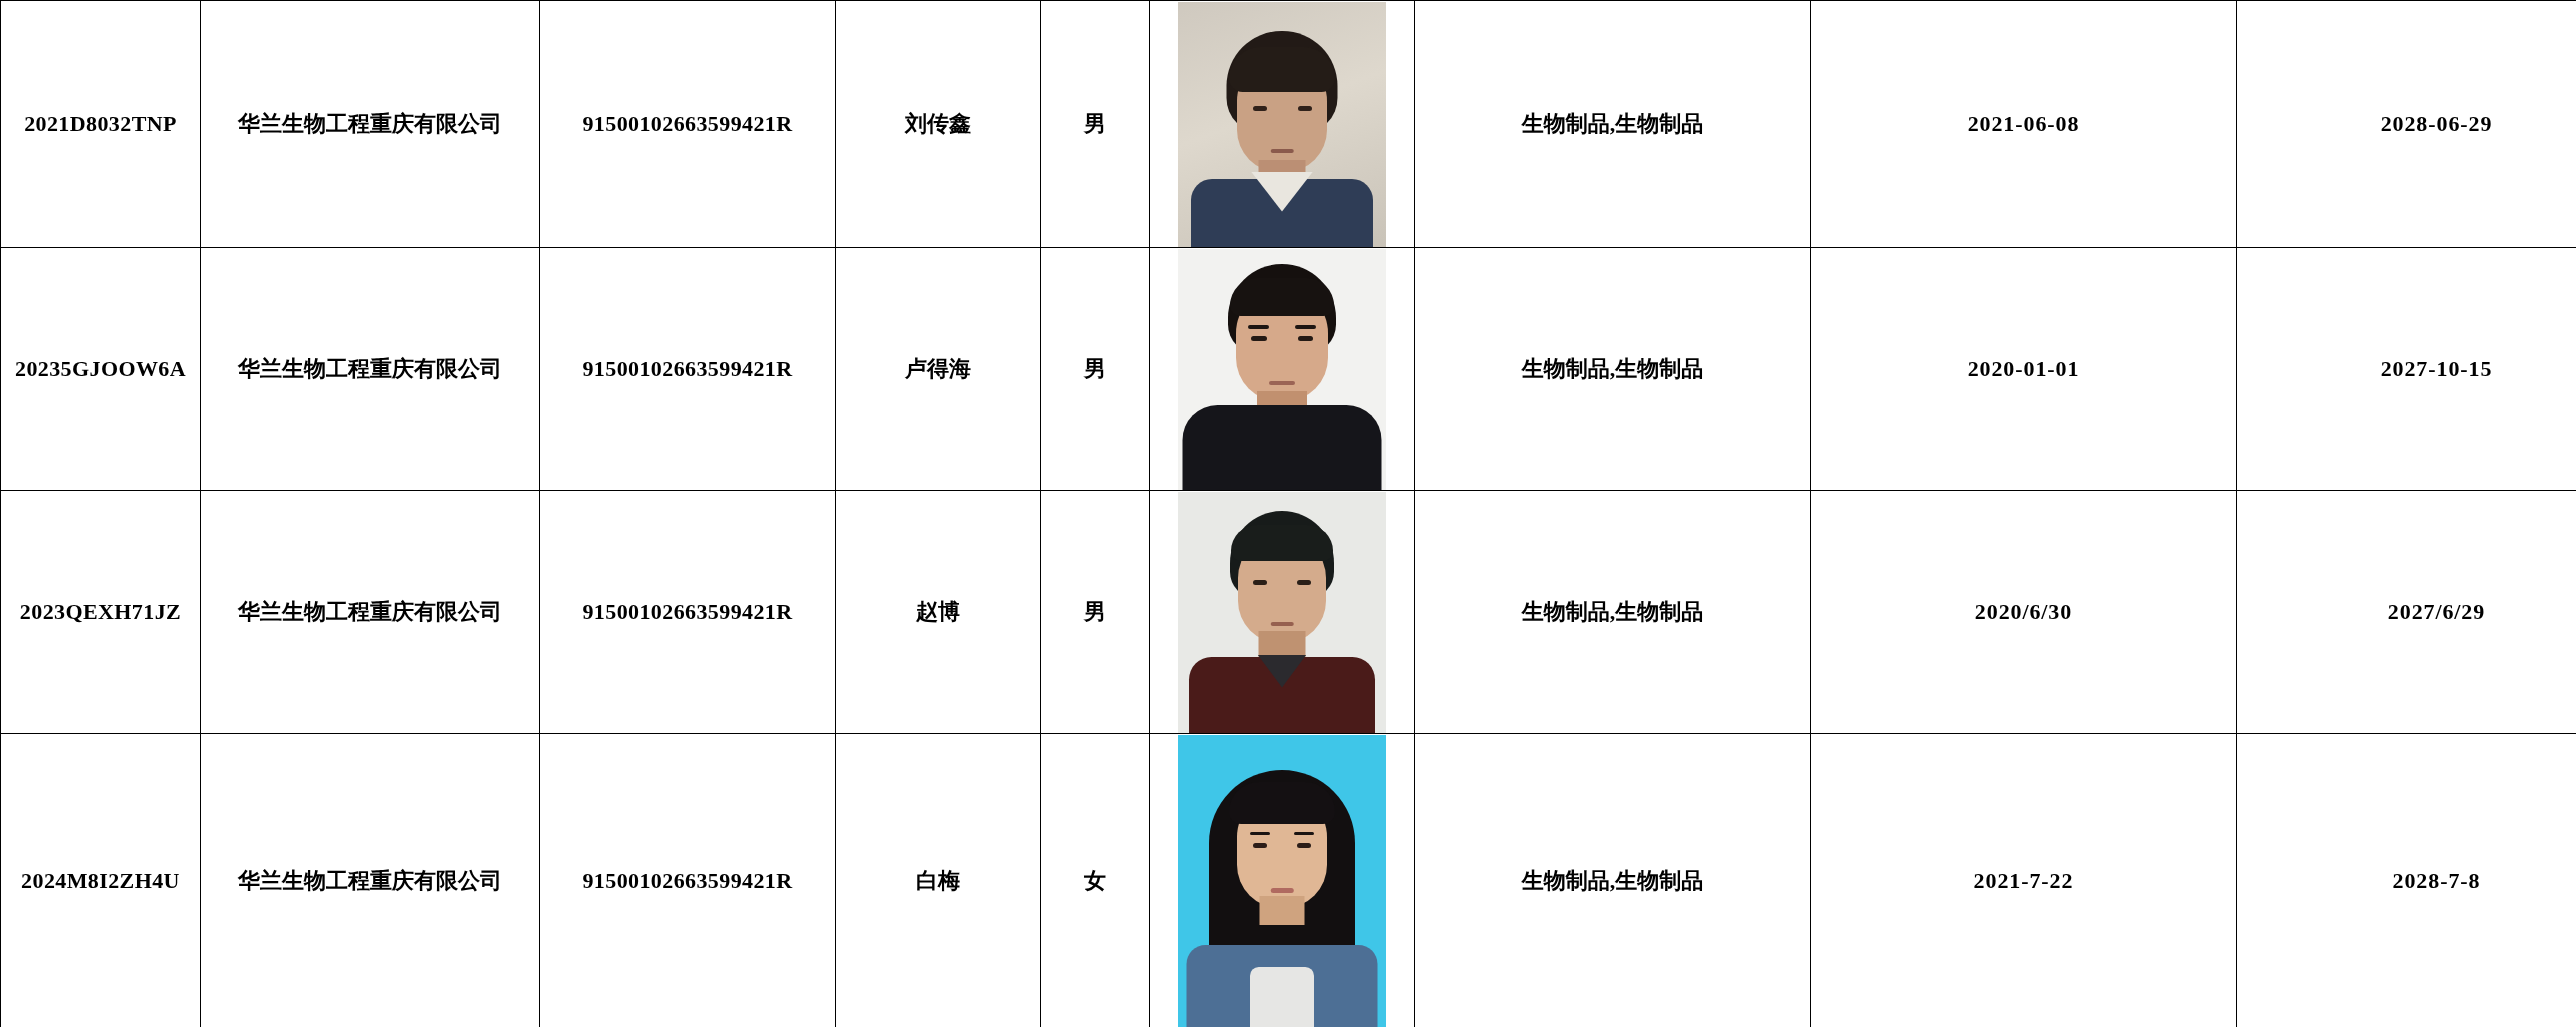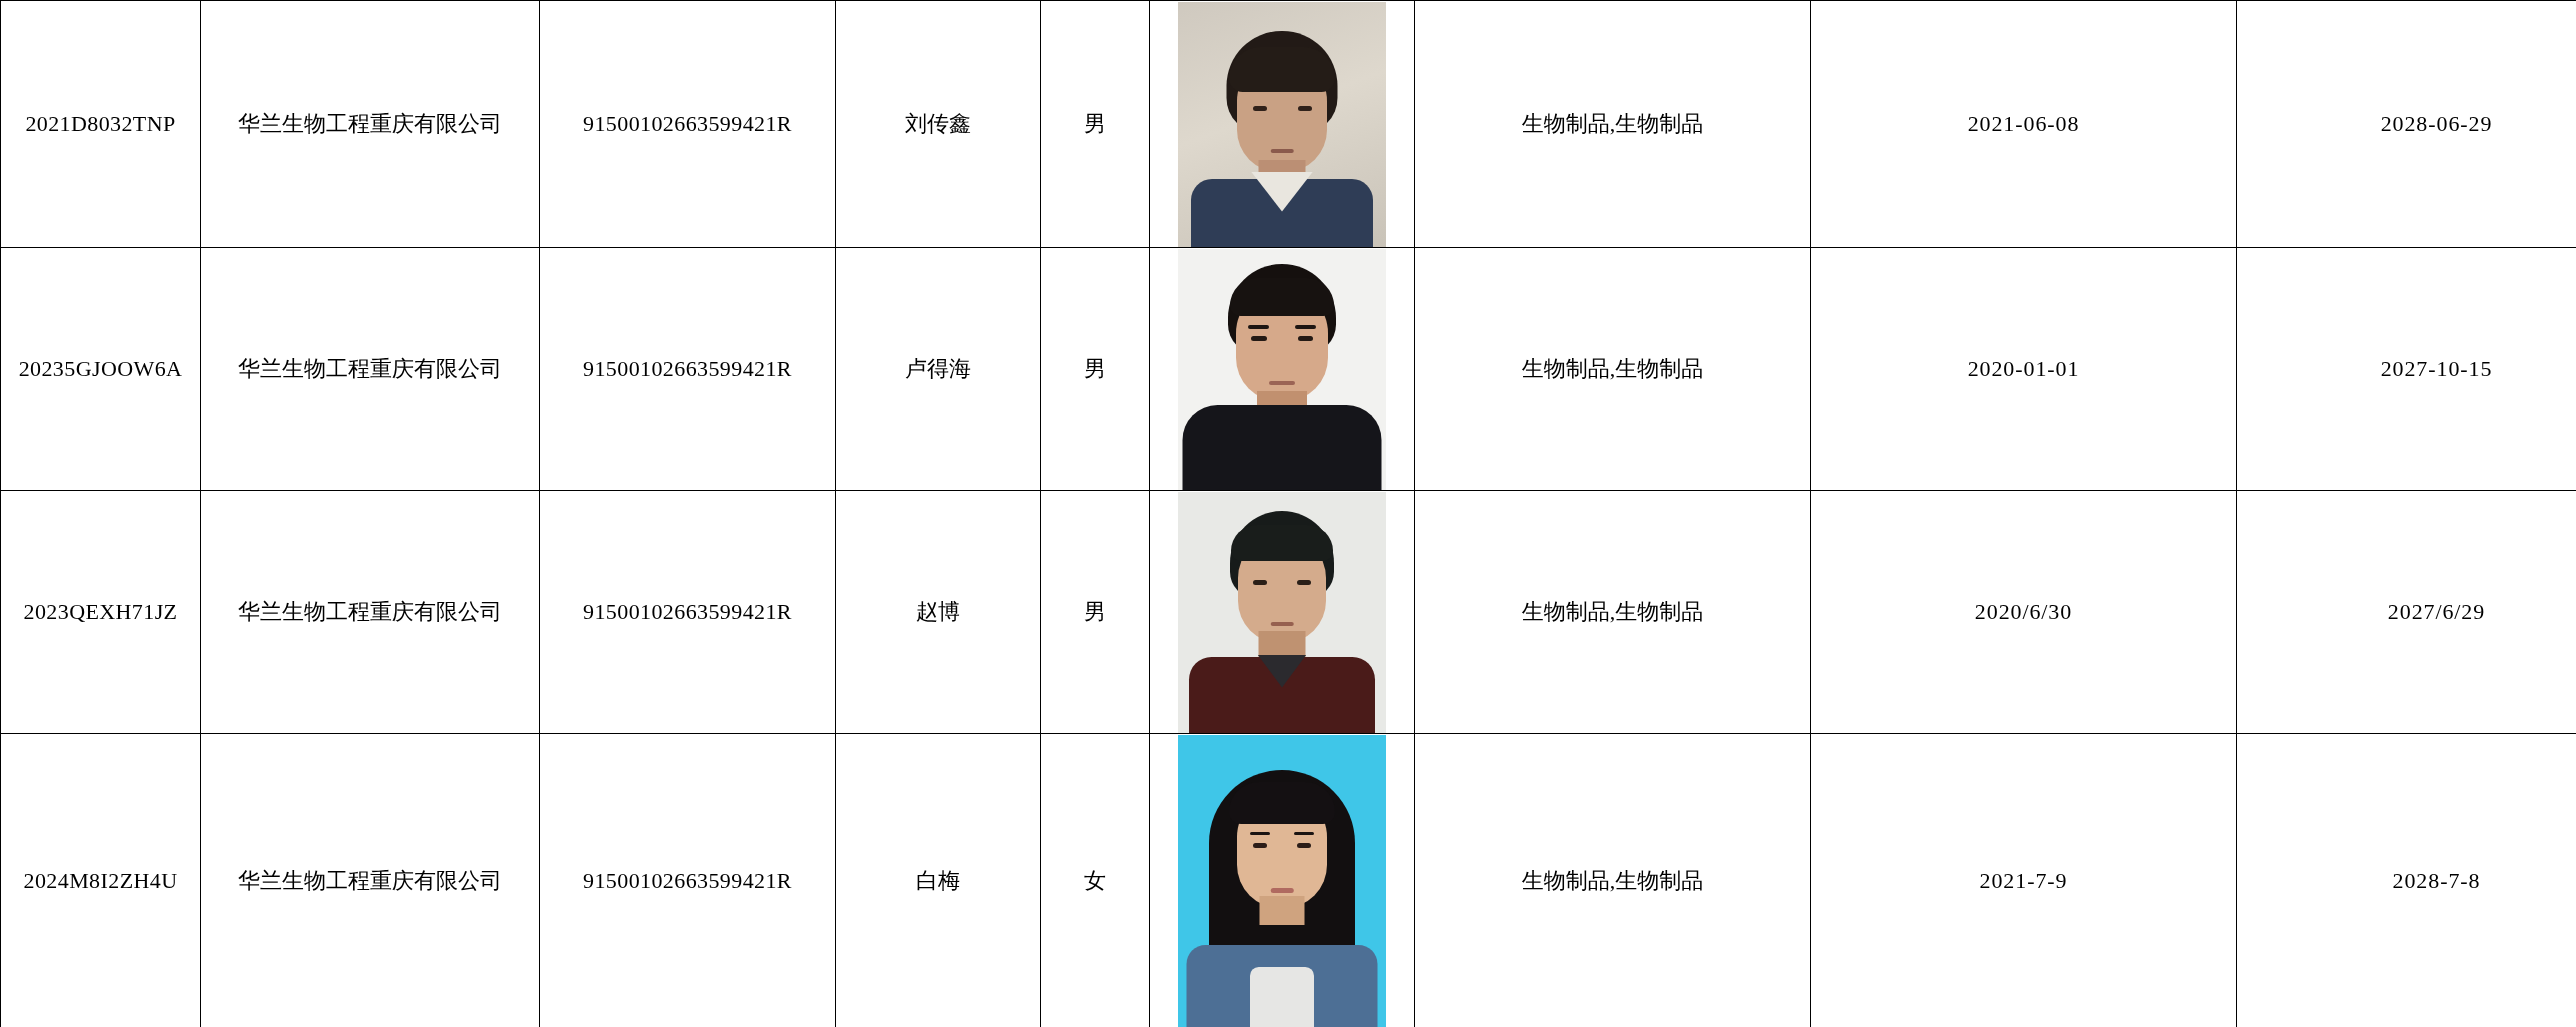--- a/index.html
+++ b/index.html
@@ -12,20 +12,21 @@
     height: 1027px;
     font-family: "Liberation Serif", "DejaVu Serif", serif;
     color: #000000;
     overflow: hidden;
   }
   .sheet {
     position: relative;
     width: 2576px;
     height: 1027px;
     background: #ffffff;
+    font-weight: bold;
   }
   table.records {
     border-collapse: collapse;
     table-layout: fixed;
     width: 2549px;
     margin: 0;
   }
   table.records td {
     border: 0.9px solid #000000;
     vertical-align: middle;
@@ -295,19 +296,19 @@
             <div class="brow r"></div>
             <div class="eye l"></div>
             <div class="eye r"></div>
             <div class="mouth"></div>
             <div class="neck"></div>
             <div class="body"></div>
             <div class="shirt"></div>
           </div>
         </td>
         <td class="col-cat cell-cn">生物制品,生物制品</td>
-        <td class="col-start cell-date">2021-7-9</td>
+        <td class="col-start cell-date">2021-7-22</td>
         <td class="col-end cell-date">2028-7-8</td>
       </tr>
     </tbody>
   </table>
 </div>
 
 
 </body></html>

